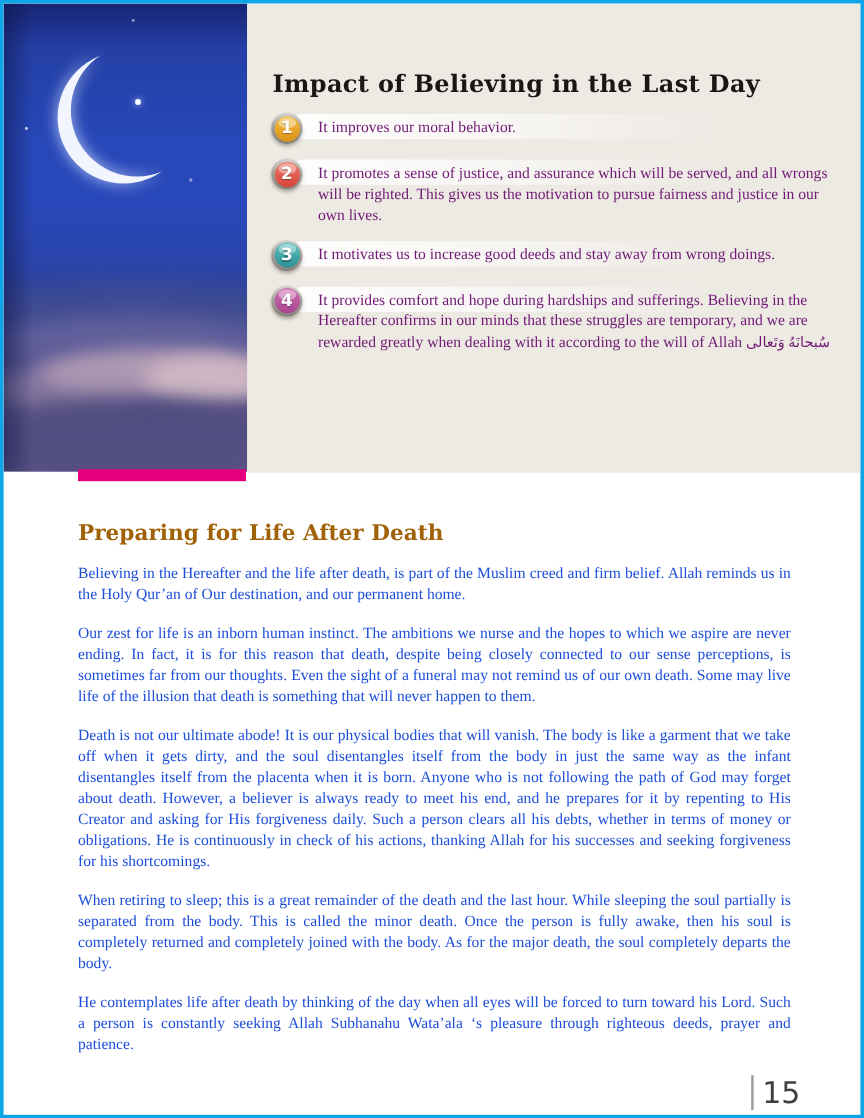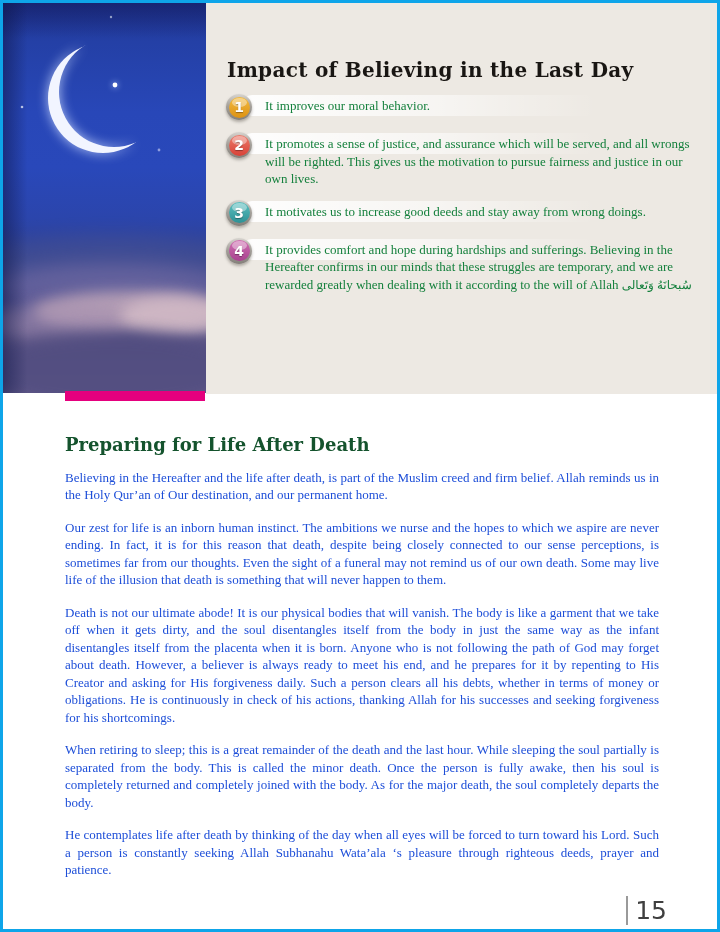--- a/index.html
+++ b/index.html
@@ -48,30 +48,30 @@
     background:linear-gradient(180deg,#d8d5d0 0%,#a5a19b 45%,#84807a 100%);
     box-shadow:0 2px 3px rgba(60,55,45,.35);
     display:flex;align-items:center;justify-content:center;margin-top:-3px;
   }
   .badge-inner{position:relative;width:21px;height:21px;border-radius:50%;
     display:flex;align-items:center;justify-content:center;overflow:hidden;}
   .badge-inner::after{content:"";position:absolute;top:1px;left:3px;width:15px;height:9px;
     border-radius:50%;background:rgba(255,255,255,.4);}
   .badge-num{position:relative;z-index:1;font-family:"DejaVu Sans",sans-serif;
     font-weight:bold;font-size:14px;color:#fff;text-shadow:0 1px 1px rgba(0,0,0,.35);}
-  .item-text{position:relative;z-index:1;font-size:13px;line-height:17.5px;color:#15803d;}
+  .item-text{position:relative;z-index:1;font-size:13px;line-height:17.5px;color:#701a75;}
   .blk{display:block;}
   .arabic{font-family:Liberation Serif, serif;font-size:12px;}
   
   .pink-bar{position:absolute;left:62px;top:388px;width:140px;height:10px;
     background:var(--accent,#E5007E);z-index:2;}
   
   .content{position:absolute;left:62px;right:58px;top:391px;}
   .content h2{margin:40px 0 13px;font-family:"DejaVu Serif",serif;font-weight:800;
-    font-size:18px;line-height:1.2;color:#14532d;}
+    font-size:18px;line-height:1.2;color:#a16207;}
   .content p{margin:0 0 15px;font-size:13px;line-height:17.5px;color:#1d4ed8;text-align:justify;}
   .content p.quote{text-align:left;}
   
   .pagenum{position:absolute;right:50px;bottom:4px;display:flex;align-items:center;}
   .pbar{width:2px;height:29px;background:#9a9a9a;margin-right:7px;}
   .pn{font-family:"DejaVu Sans",sans-serif;font-size:25px;color:#3f3f3f;}
 </style>
 </head>
 <body>
 

